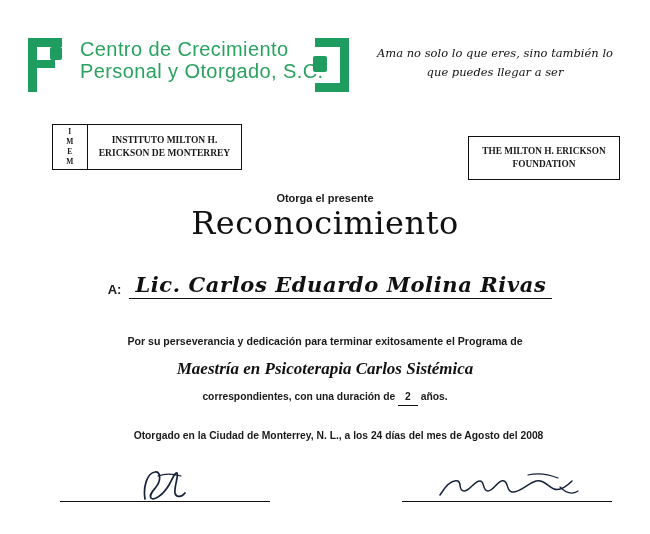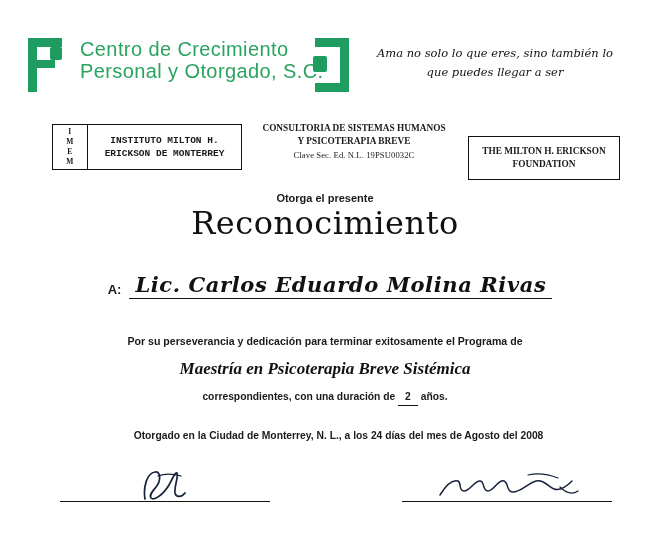--- a/index.html
+++ b/index.html
@@ -120,21 +120,21 @@
     height: 100%;
     display: flex;
     flex-direction: column;
     justify-content: center;
     align-items: center;
   }
   .imem span { display: block; }
   .inst-name {
     flex: 1;
     text-align: center;
-    font-family: Liberation Mono, monospace;
+    font-family: Liberation Serif, serif;
     font-size: 9.5px;
     font-weight: bold;
     line-height: 1.4;
     padding: 0 4px;
   }
   .consultoria {
     position: absolute;
     left: 248px;
     top: -2px;
     width: 212px;
@@ -310,46 +310,41 @@
         <span>M</span>
         <span>E</span>
         <span>M</span>
       </div>
       <div class="inst-name">
         <div>INSTITUTO MILTON H.</div>
         <div>ERICKSON DE MONTERREY</div>
       </div>
     </div>
 
-    <div class="consultoria">
-      <div>CONSULTORIA DE SISTEMAS HUMANOS</div>
-      <div>Y PSICOTERAPIA BREVE</div>
-      <div class="clave">Clave Sec. Ed. N.L. 19PSU0032C</div>
-    </div>
 
     <div class="box box-right">
       <div>
         <div>THE MILTON H. ERICKSON</div>
         <div>FOUNDATION</div>
       </div>
     </div>
   </div>
 
   <div class="otorga">Otorga el presente</div>
 
   <div class="recon">Reconocimiento</div>
 
   <div class="awardee-row">
     <div class="awardee-label">A:</div>
     <div class="awardee-name">Lic. Carlos Eduardo Molina Rivas</div>
   </div>
 
   <div class="para1">Por su perseverancia y dedicación para terminar exitosamente el Programa de</div>
 
-  <div class="program">Maestría en Psicoterapia Breve Sistémica</div>
+  <div class="program">Maestría en Psicoterapia Carlos Sistémica</div>
 
   <div class="para2">
     <div>
       <span>correspondientes, con una duración de</span>
       <span class="duration">2</span>
       <span>años.</span>
     </div>
   </div>
 
   <div class="place-date">Otorgado en la Ciudad de Monterrey, N. L., a los 24 días del mes de Agosto del 2008</div>

